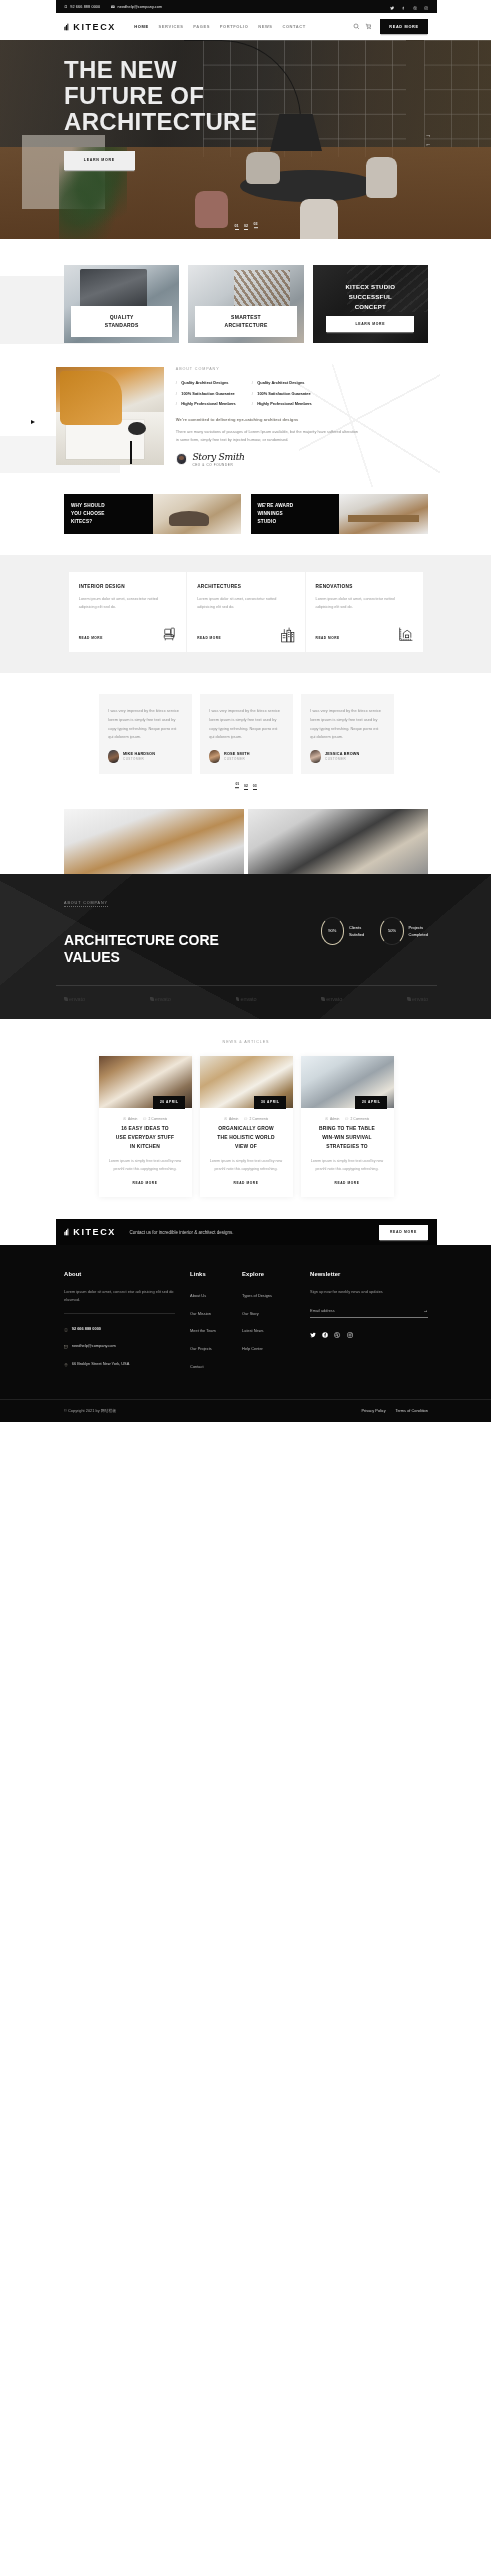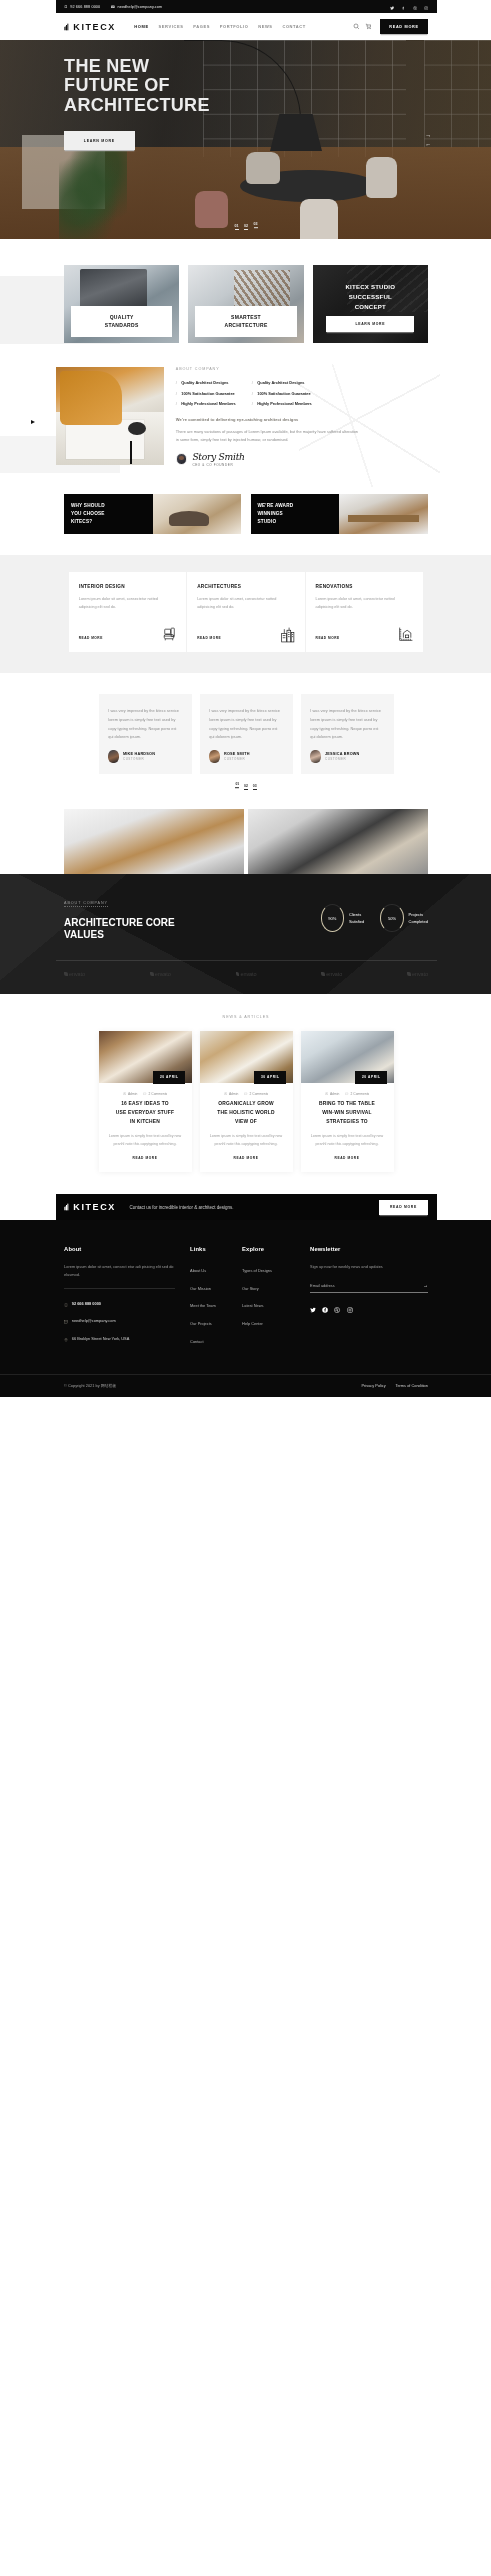--- a/index.html
+++ b/index.html
@@ -84,21 +84,21 @@
     border-radius:0 80px 0 0; }
   .hero .table { position:absolute; left:240px; top:130px; width:138px; height:32px;
     background:#2b2b2b; border-radius:50%; }
   .hero .chair { position:absolute; background:#cfc9c2; border-radius:8.6px 8.6px 4.9px 4.9px; }
   .hero .chair.c1 { left:246px; top:112px; width:34px; height:32px; background:#b7b0a6;}
   .hero .chair.c2 { left:366px; top:117px; width:31px; height:41px; background:#c6bfb6;}
   .hero .chair.c3 { left:300px; top:159px; width:38px; height:44px; background:#d2cbc2;}
   .hero .chair.c4 { left:195px; top:151px; width:33px; height:37px; background:#9a6a60;}
   .hero .hero-inner { position:relative; width:381px; margin:0 auto; padding-top:17px; z-index:4; }
   .hero h1 {
-    font-size:18px; line-height:1.08; font-weight:700; color:#ececec;
+    font-size:24px; line-height:1.08; font-weight:700; color:#ececec;
     letter-spacing:0.3px; text-transform:uppercase; padding-left:8.6px;
   }
   .hero .learn {
     margin-left:8.6px; margin-top:16px; display:inline-block;
     background:#efefef; color:#161616; font-size:3.6px; font-weight:700;
     letter-spacing:0.7px; padding:7.4px 19.7px; border:none; cursor:pointer;
     box-shadow:0 1.8px 0 -0.6px #b9b9b9;
   }
   .hero .arrows { position:absolute; right:61px; top:90px; z-index:5; color:#fff; font-size:6.1px; line-height:1.5; }
   .hero .slidenums { position:absolute; left:0; right:0; bottom:8.6px; display:flex; justify-content:center; gap:5.5px; z-index:5; }
@@ -240,21 +240,21 @@
   .core { background:#161616; position:relative; padding:21px 0 0; overflow:hidden; }
   .core:before { content:""; position:absolute; inset:0;
     background:
       linear-gradient(28deg, rgba(255,255,255,.045) 0 34%, transparent 34%),
       linear-gradient(-40deg, rgba(255,255,255,.035) 0 26%, transparent 26%),
       linear-gradient(140deg, rgba(255,255,255,.03) 0 20%, transparent 20%);
   }
   .core-in { width:381px; margin:0 auto; padding:0 8.6px; display:flex; align-items:center; position:relative; z-index:2; }
   .core-left { flex:1; }
   .core-left .eyebrow { color:#9a9a9a; border-bottom:0.6px dotted #6a6a6a; display:inline-block; padding-bottom:1.2px; }
-  .core-left h2 { color:#fff; font-size:10px; font-weight:700; line-height:1.25; text-transform:uppercase; margin-top:6px; }
+  .core-left h2 { color:#fff; font-size:14px; font-weight:700; line-height:1.25; text-transform:uppercase; margin-top:21px; }
   .core-right { display:flex; gap:16px; align-items:center; }
   .stat { display:flex; align-items:center; gap:4.9px; }
   .ring { width:23.4px; height:28px; border-radius:50%; position:relative; display:flex; align-items:center; justify-content:center; }
   .ring.r90 { border:0.9px solid #cfc6ab; border-top-color:#2b2b2b; }
   .ring.r50 { border:0.9px solid #cfc6ab; border-top-color:#2b2b2b; border-bottom-color:#2b2b2b; }
   .ring span { color:#fff; font-size:4px; }
   .stat .lb { color:#fff; font-size:4px; line-height:1.75; }
   .core hr { border:none; border-top:0.6px solid rgba(255,255,255,.12); width:381px; margin:18.4px auto 0; }
   .brands { width:381px; margin:0 auto; display:flex; justify-content:space-between; padding:9.8px 8.6px 17px; position:relative; z-index:2; }
   .brands .b { display:flex; align-items:center; gap:1.2px; color:#3b3b3b; font-size:5.5px; letter-spacing:-0.1px; }

